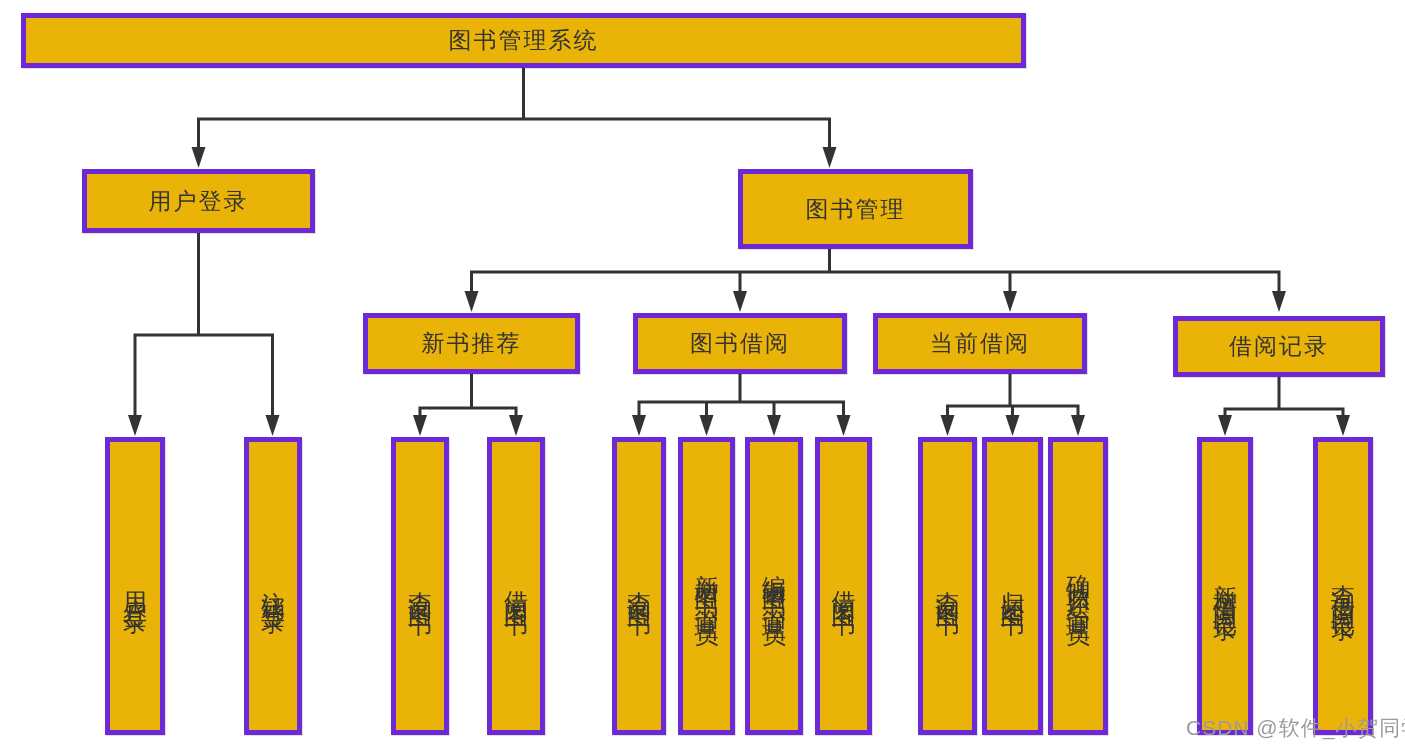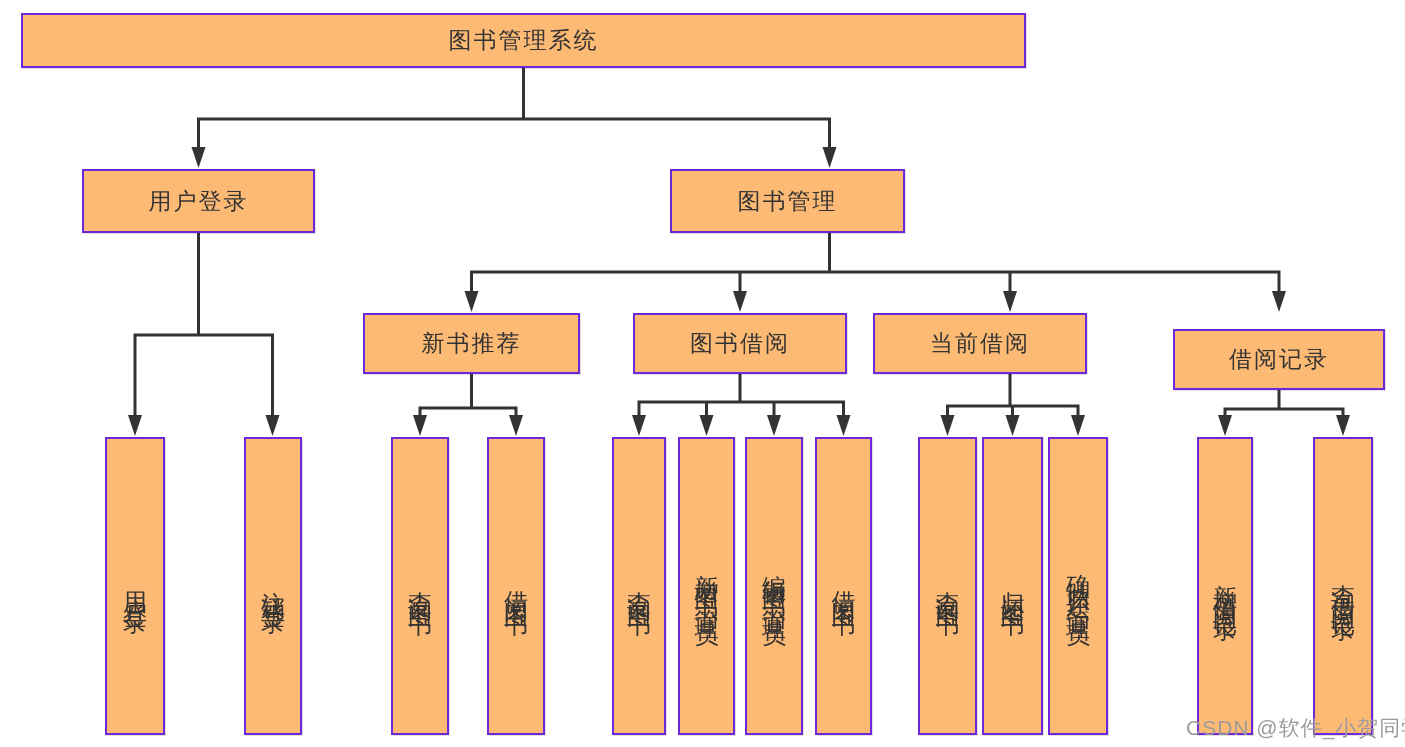--- a/index.html
+++ b/index.html
@@ -7,22 +7,22 @@
     position:relative;
     width:1405px;height:747px;
     background:#ffffff;
     font-family:"Liberation Sans","DejaVu Sans",sans-serif;
     overflow:hidden;
   }
   #connectors{position:absolute;left:0;top:0;}
   .node{
     position:absolute;
     box-sizing:border-box;
-    background:#fdba74;
-    border:2px solid #6d28d9;
+    background:#eab308;
+    border:5px solid #6d28d9;
     box-shadow:1px 1px 0 rgba(0,0,0,0.12);
     display:flex;align-items:center;justify-content:center;
     color:#333333;
     line-height:1;
     z-index:2;
   }
   .node.h{font-size:23px;letter-spacing:2px;white-space:nowrap;}
   .node.v{
     writing-mode:vertical-rl;
     text-orientation:mixed;
@@ -69,26 +69,26 @@
       <polygon points="1005.5,415 1019.5,415 1012.5,436" fill="#333333"></polygon>
       <polygon points="1071,415 1085,415 1078,436" fill="#333333"></polygon>
       <path d="M 1279 374 V 409 M 1225 409 H 1343 M 1225 409 V 425 M 1343 409 V 425" fill="none" stroke="#333333" stroke-width="3" stroke-linecap="square"></path>
       <polygon points="1218,415 1232,415 1225,436" fill="#333333"></polygon>
       <polygon points="1336,415 1350,415 1343,436" fill="#333333"></polygon>
     </svg>
 
   <div class="node h" style="left:21px;top:13px;width:1005px;height:55px;">图书管理系统</div>
 
   <div class="node h" style="left:82px;top:169px;width:233px;height:64px;">用户登录</div>
-  <div class="node h" style="left:670px;top:169px;width:235px;height:64px;">图书管理</div>
+  <div class="node h" style="left:738px;top:169px;width:235px;height:80px;">图书管理</div>
 
   <div class="node h" style="left:363px;top:313px;width:217px;height:61px;">新书推荐</div>
   <div class="node h" style="left:633px;top:313px;width:214px;height:61px;">图书借阅</div>
   <div class="node h" style="left:873px;top:313px;width:214px;height:61px;">当前借阅</div>
-  <div class="node h" style="left:1173px;top:329px;width:212px;height:61px;">借阅记录</div>
+  <div class="node h" style="left:1173px;top:316px;width:212px;height:61px;">借阅记录</div>
 
   <div class="node v" style="left:105px;top:437px;width:60px;height:298px;">用户登录</div>
   <div class="node v" style="left:244px;top:437px;width:58px;height:298px;">注销登录</div>
 
   <div class="node v" style="left:391px;top:437px;width:58px;height:298px;">查询图书</div>
   <div class="node v" style="left:487px;top:437px;width:58px;height:298px;">借阅图书</div>
 
   <div class="node v" style="left:612px;top:437px;width:54px;height:298px;">查询图书</div>
   <div class="node v" style="left:678px;top:437px;width:57px;height:298px;">新增图书（管理员）</div>
   <div class="node v" style="left:745px;top:437px;width:58px;height:298px;">编辑图书（管理员）</div>

